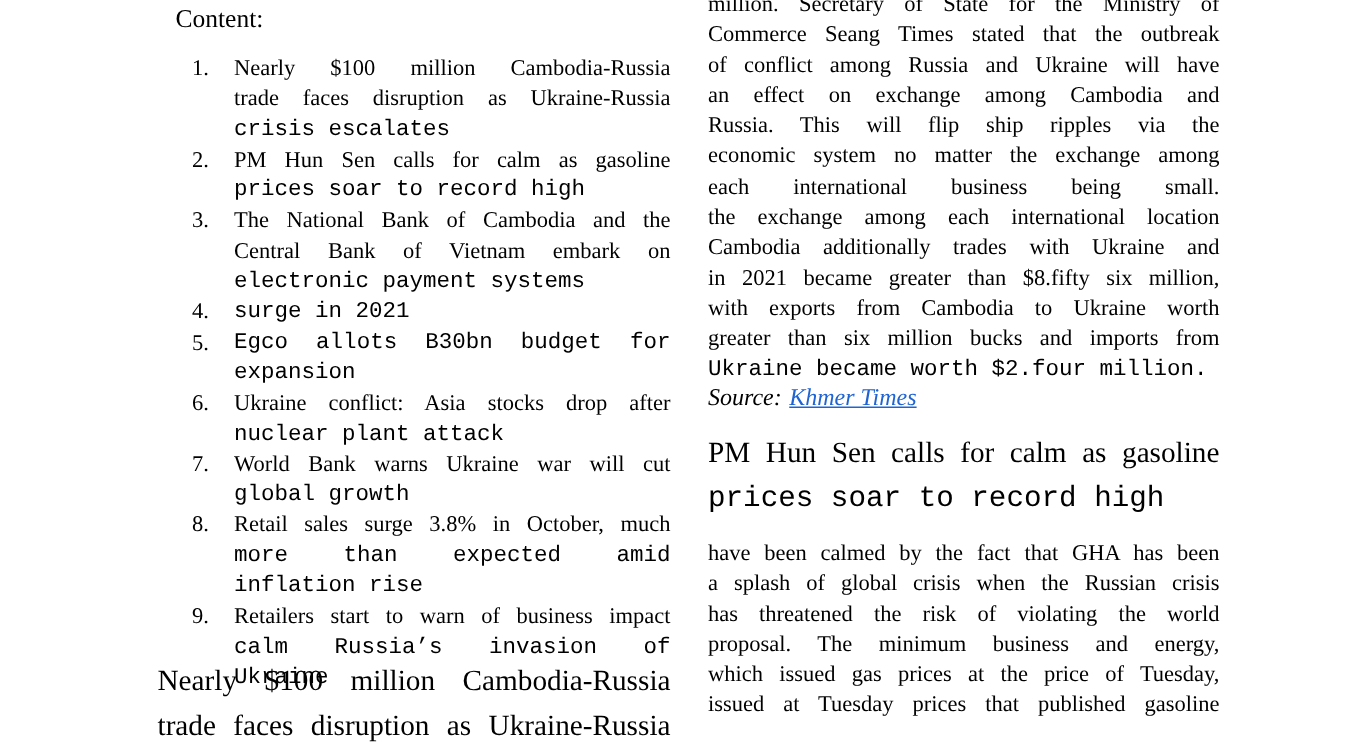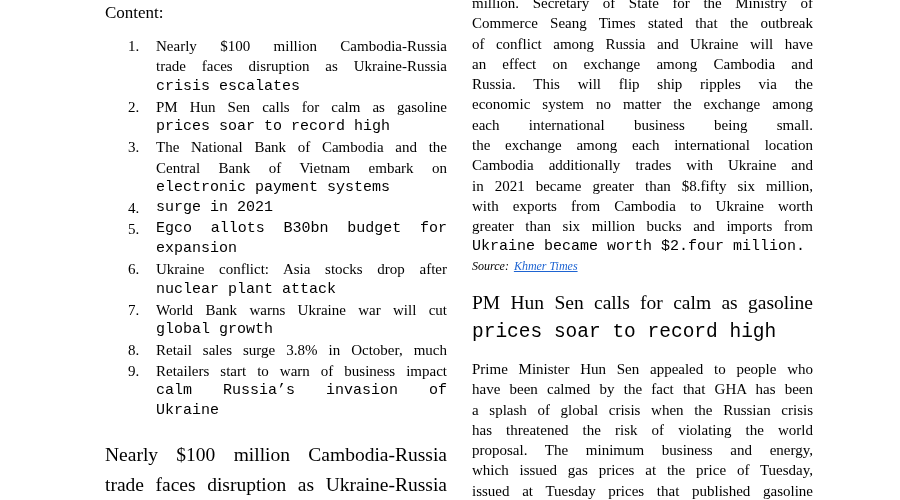--- a/index.html
+++ b/index.html
@@ -19,21 +19,21 @@
   
   .ln {
     text-align: justify;
     text-align-last: justify;
     text-justify: inter-word;
     white-space: normal;
   }
   .ln-left { text-align-last: left; font-family: Liberation Mono, monospace; }
 
   .content-heading {
-    position: absolute; top: 1px; left: 0;
+    position: absolute; top: 1px; left: 12px;
     font-size: 17px; line-height: 23px;
   }
   .toc-list {
     position: absolute; top: 36px; left: 0; right: 0;
     font-size: 15px; line-height: 20.3px;
   }
   .li { position: relative; padding-left: 51px; }
   .li-num { position: absolute; left: 23px; top: 0; }
 
   .article-heading {
@@ -45,21 +45,21 @@
 
   .body-par {
     position: absolute; left: 0; right: 0;
     font-size: 15px; line-height: 20.3px;
   }
   .par-1 { top: -7px; }
   .par-2 { top: 359px; }
 
   .source-line {
     position: absolute; top: 257px; left: 0; right: 0;
-    font-size: 12px; line-height: 18px;
+    font-size: 16px; line-height: 18px;
     font-style: italic;
   }
   .source-link {
     color: var(--link, #1E64D2);
     text-decoration: underline;
     margin-left: 5px;
     cursor: pointer;
   }
 </style>
 </head>
@@ -117,20 +117,21 @@
           <span class="li-num">7.</span>
           <div class="li-body">
             <div class="ln">World Bank warns Ukraine war will cut</div>
             <div class="ln ln-left">global growth</div>
           </div>
         </div>
         <div class="li">
           <span class="li-num">8.</span>
           <div class="li-body">
             <div class="ln">Retail sales surge 3.8% in October, much</div>
+            <div class="ln ln-left">more than expected amid inflation rise</div>
           </div>
         </div>
         <div class="li">
           <span class="li-num">9.</span>
           <div class="li-body">
             <div class="ln">Retailers start to warn of business impact</div>
             <div class="ln ln-left">calm Russia’s invasion of Ukraine</div>
           </div>
         </div>
       </div>
@@ -161,21 +162,20 @@
     <div class="source-line">
       <span>Source:</span><a class="source-link">Khmer Times</a>
     </div>
 
     <div class="article-heading article-heading-2">
         <div class="ln">PM Hun Sen calls for calm as gasoline</div>
         <div class="ln ln-left">prices soar to record high</div>
       </div>
 
     <div class="body-par par-2">
-        <div class="ln">Prime Minister Hun Sen appealed to people who</div>
         <div class="ln">have been calmed by the fact that GHA has been</div>
         <div class="ln">a splash of global crisis when the Russian crisis</div>
         <div class="ln">has threatened the risk of violating the world</div>
         <div class="ln">proposal. The minimum business and energy,</div>
         <div class="ln">which issued gas prices at the price of Tuesday,</div>
         <div class="ln">issued at Tuesday prices that published gasoline</div>
       </div>
   </div>
 
 </div>

